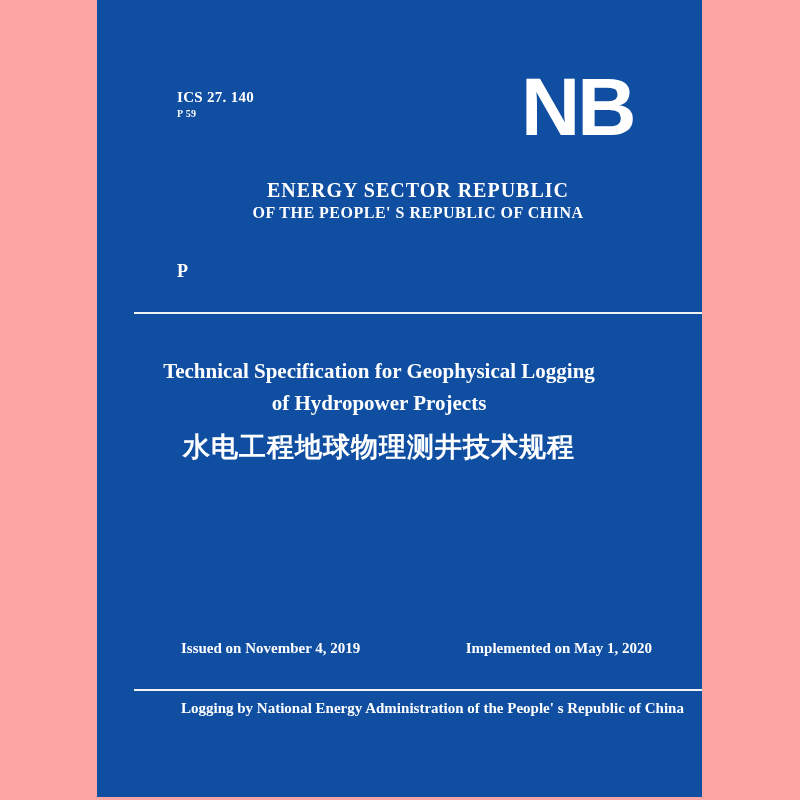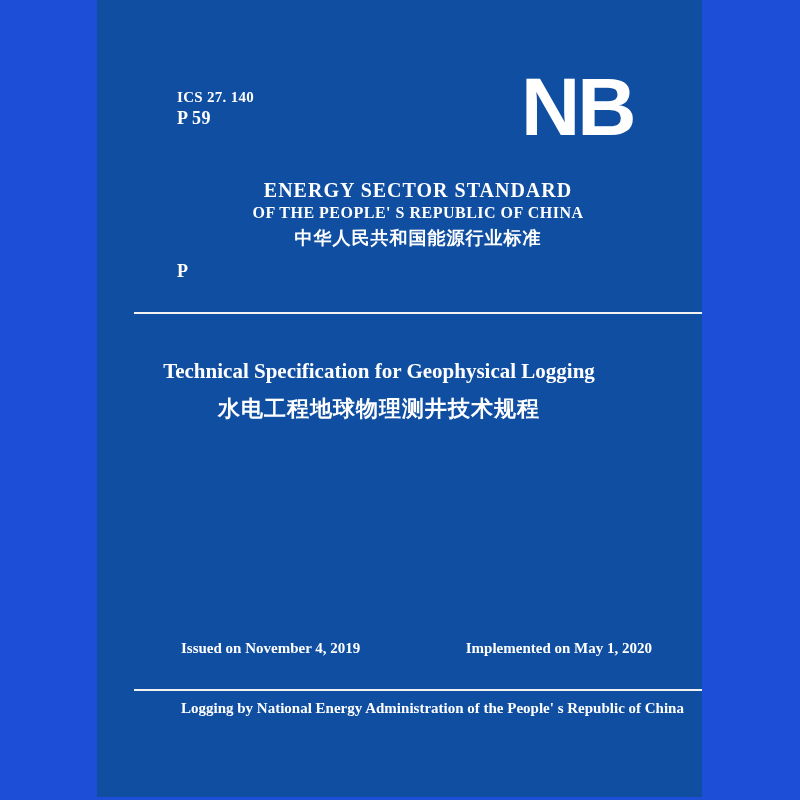--- a/index.html
+++ b/index.html
@@ -8,21 +8,21 @@
     width: 800px;
     height: 800px;
     background: #ffffff;
     font-family: "Liberation Serif", serif;
     overflow: hidden;
   }
   .stage {
     position: relative;
     width: 800px;
     height: 800px;
-    background: #1d4ed8;
+    background: #fca5a5;
   }
   .cover {
     position: absolute;
     left: 97px;
     top: 0;
     width: 605px;
     height: 797px;
     background: #0f4ea1;
     color: #ffffff;
   }
@@ -32,21 +32,21 @@
     left: 80px;
     top: 89px;
     font-size: 15px;
     font-weight: bold;
     letter-spacing: 0.3px;
     white-space: pre;
   }
   .pclass-line {
     left: 80px;
     top: 108px;
-    font-size: 18px;
+    font-size: 10px;
     font-weight: bold;
     letter-spacing: 0.3px;
   }
   .nb-logo {
     left: 424px;
     top: 66px;
     font-family: "Liberation Sans", sans-serif;
     font-size: 82px;
     font-weight: bold;
     line-height: 1;
@@ -110,22 +110,22 @@
     font-weight: bold;
     line-height: 26px;
   }
   .title-en-2 {
     margin-top: 6px;
     font-size: 21px;
     font-weight: bold;
     line-height: 26px;
   }
   .title-zh {
-    margin-top: 10px;
-    font-size: 22px;
+    margin-top: 16px;
+    font-size: 27px;
     font-weight: bold;
     letter-spacing: 1px;
     line-height: 30px;
   }
 
   .dates-row {
     left: 84px;
     top: 640px;
     width: 471px;
     display: flex;
@@ -151,33 +151,33 @@
 <div class="stage">
   <div class="cover">
 
     <div class="abs ics-line">ICS 27. 140</div>
 
     <div class="abs pclass-line">P 59</div>
 
     <div class="abs nb-logo">NB</div>
 
     <div class="abs std-header">
-      <div class="std-en-1">ENERGY SECTOR STANDARD</div>
+      <div class="std-en-1">ENERGY SECTOR REPUBLIC</div>
       <div class="std-en-2">OF THE PEOPLE' S REPUBLIC OF CHINA</div>
-      <div class="std-zh">中华人民共和国能源行业标准</div>
     </div>
 
     <div class="abs class-number-row">
       <span>P</span>
     </div>
 
     <div class="abs rule rule-top"></div>
 
     <div class="abs title-block">
       <div class="title-en-1">Technical Specification for Geophysical Logging</div>
+      <div class="title-en-2">of Hydropower Projects</div>
       <div class="title-zh">水电工程地球物理测井技术规程</div>
     </div>
 
     <div class="abs dates-row">
       <span>Issued on November 4, 2019</span>
       <span>Implemented on May 1, 2020</span>
     </div>
 
     <div class="abs rule rule-bottom"></div>
 

